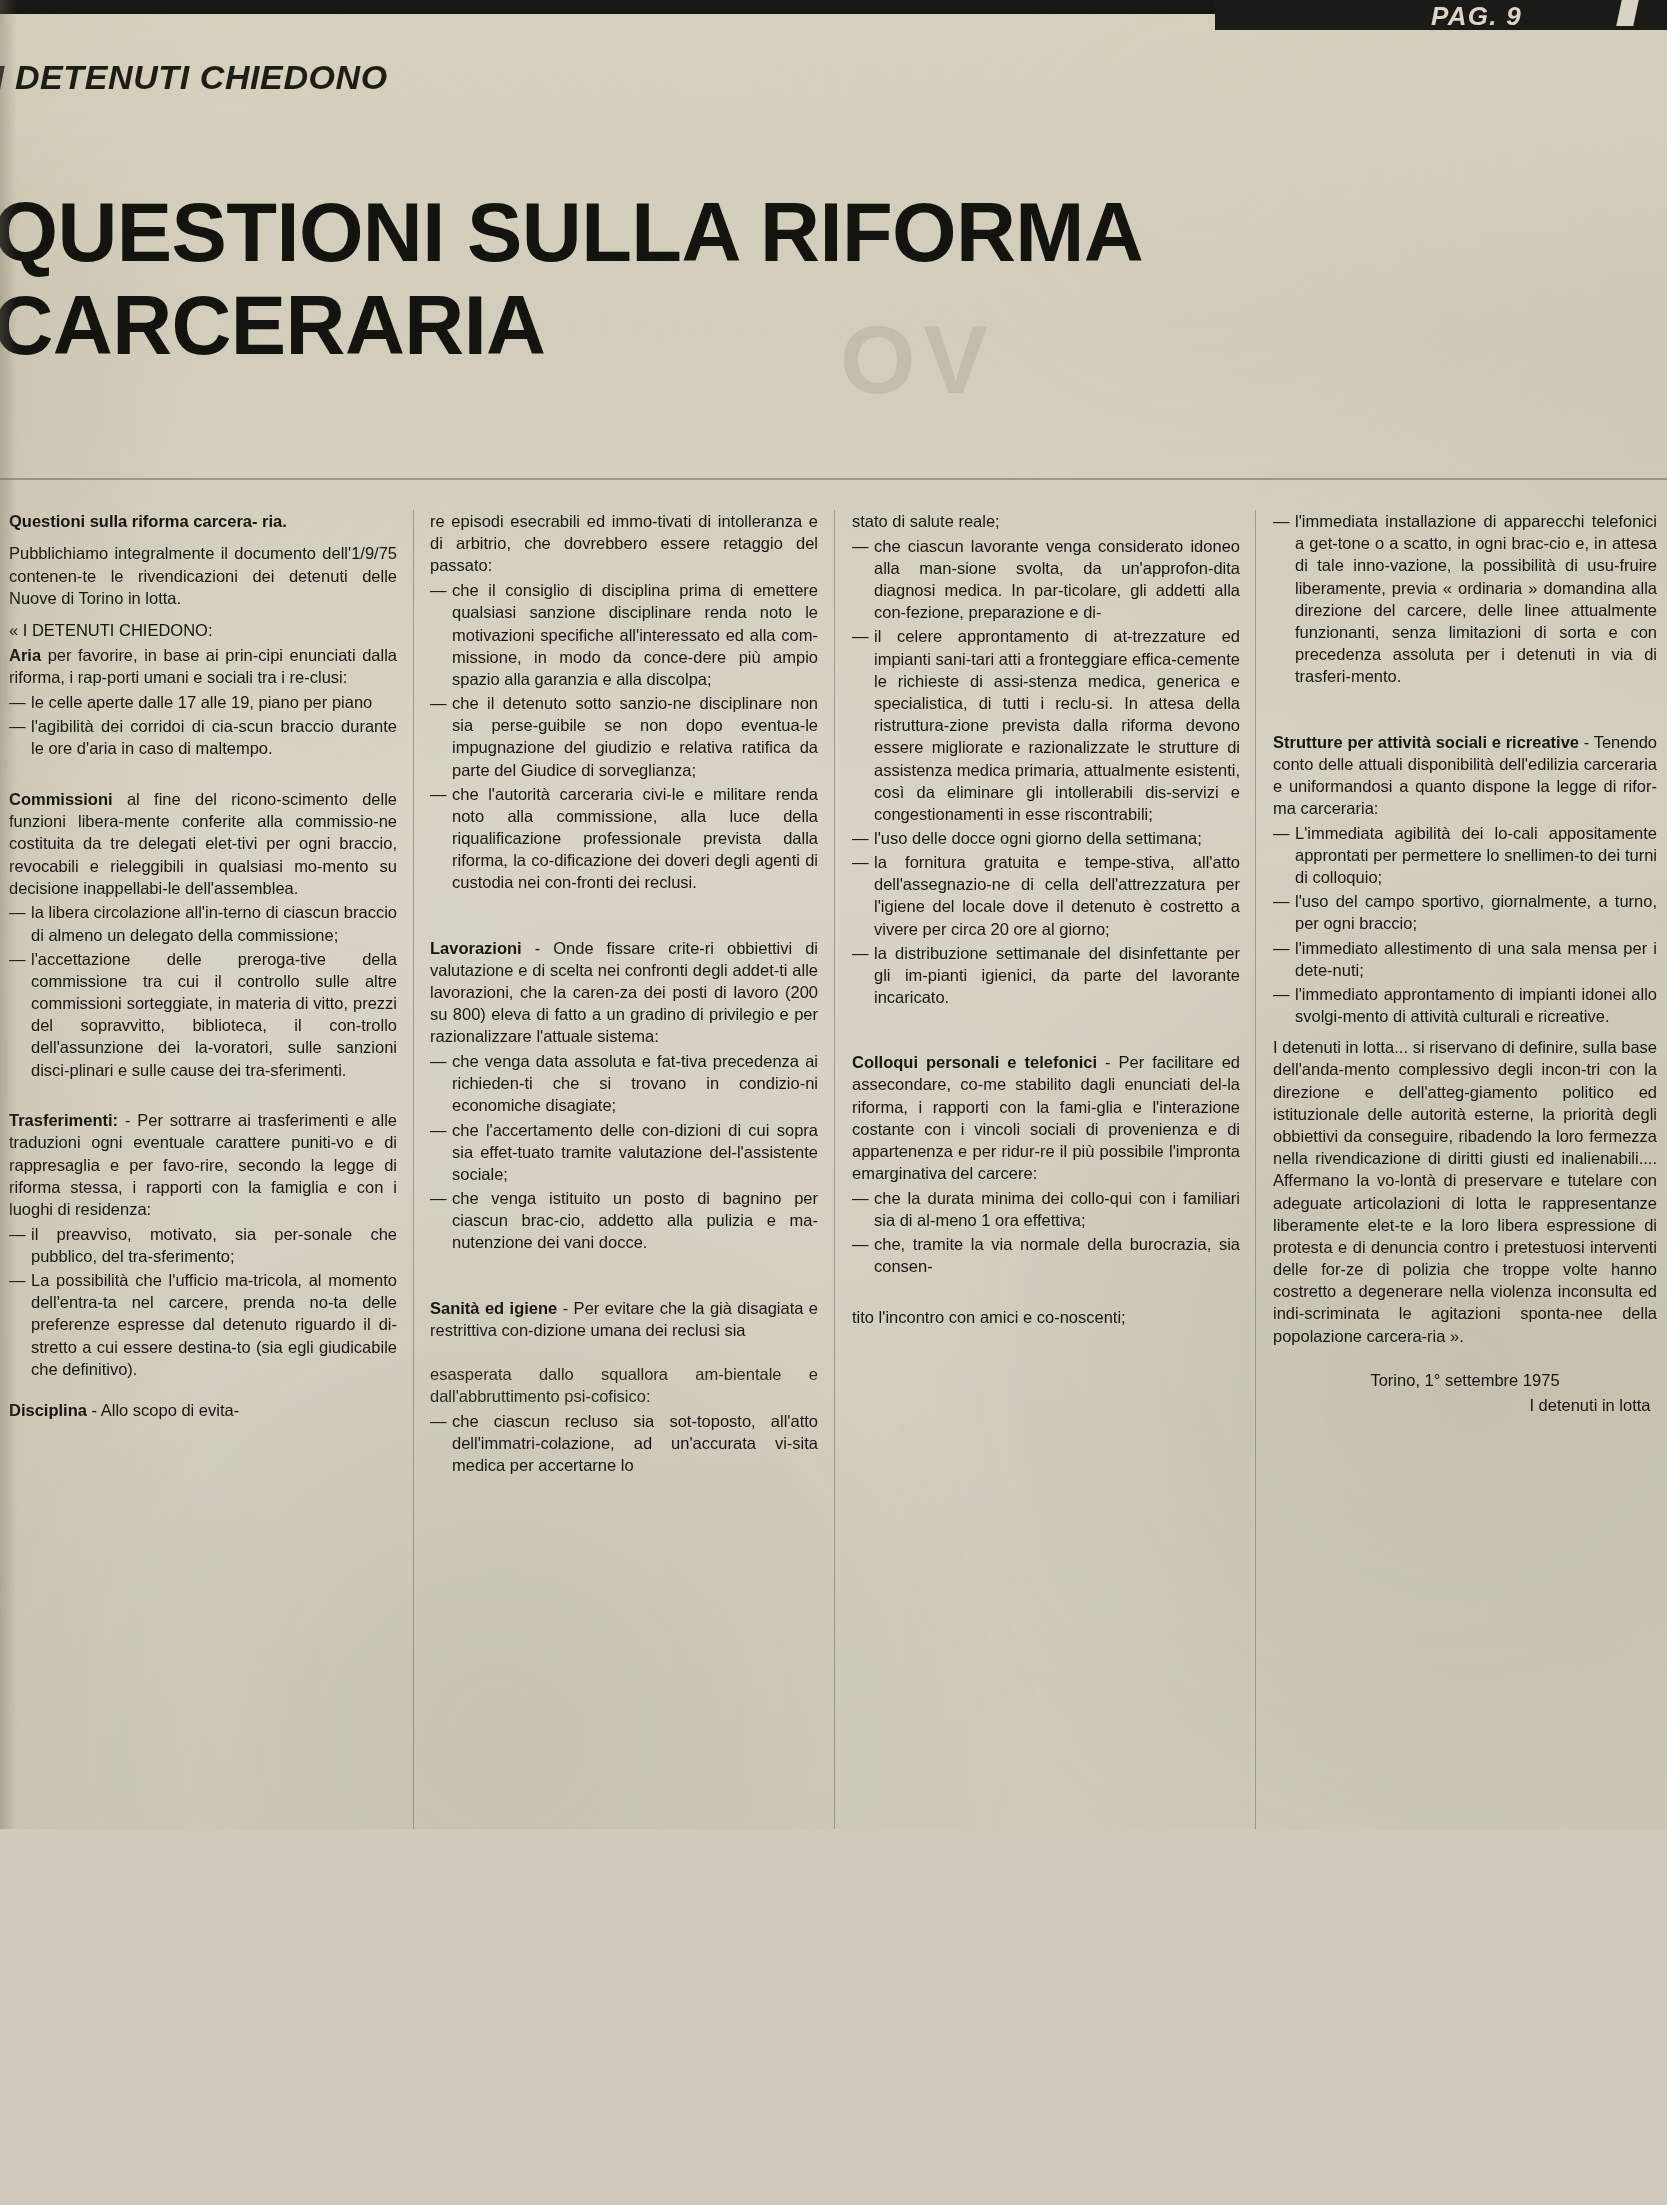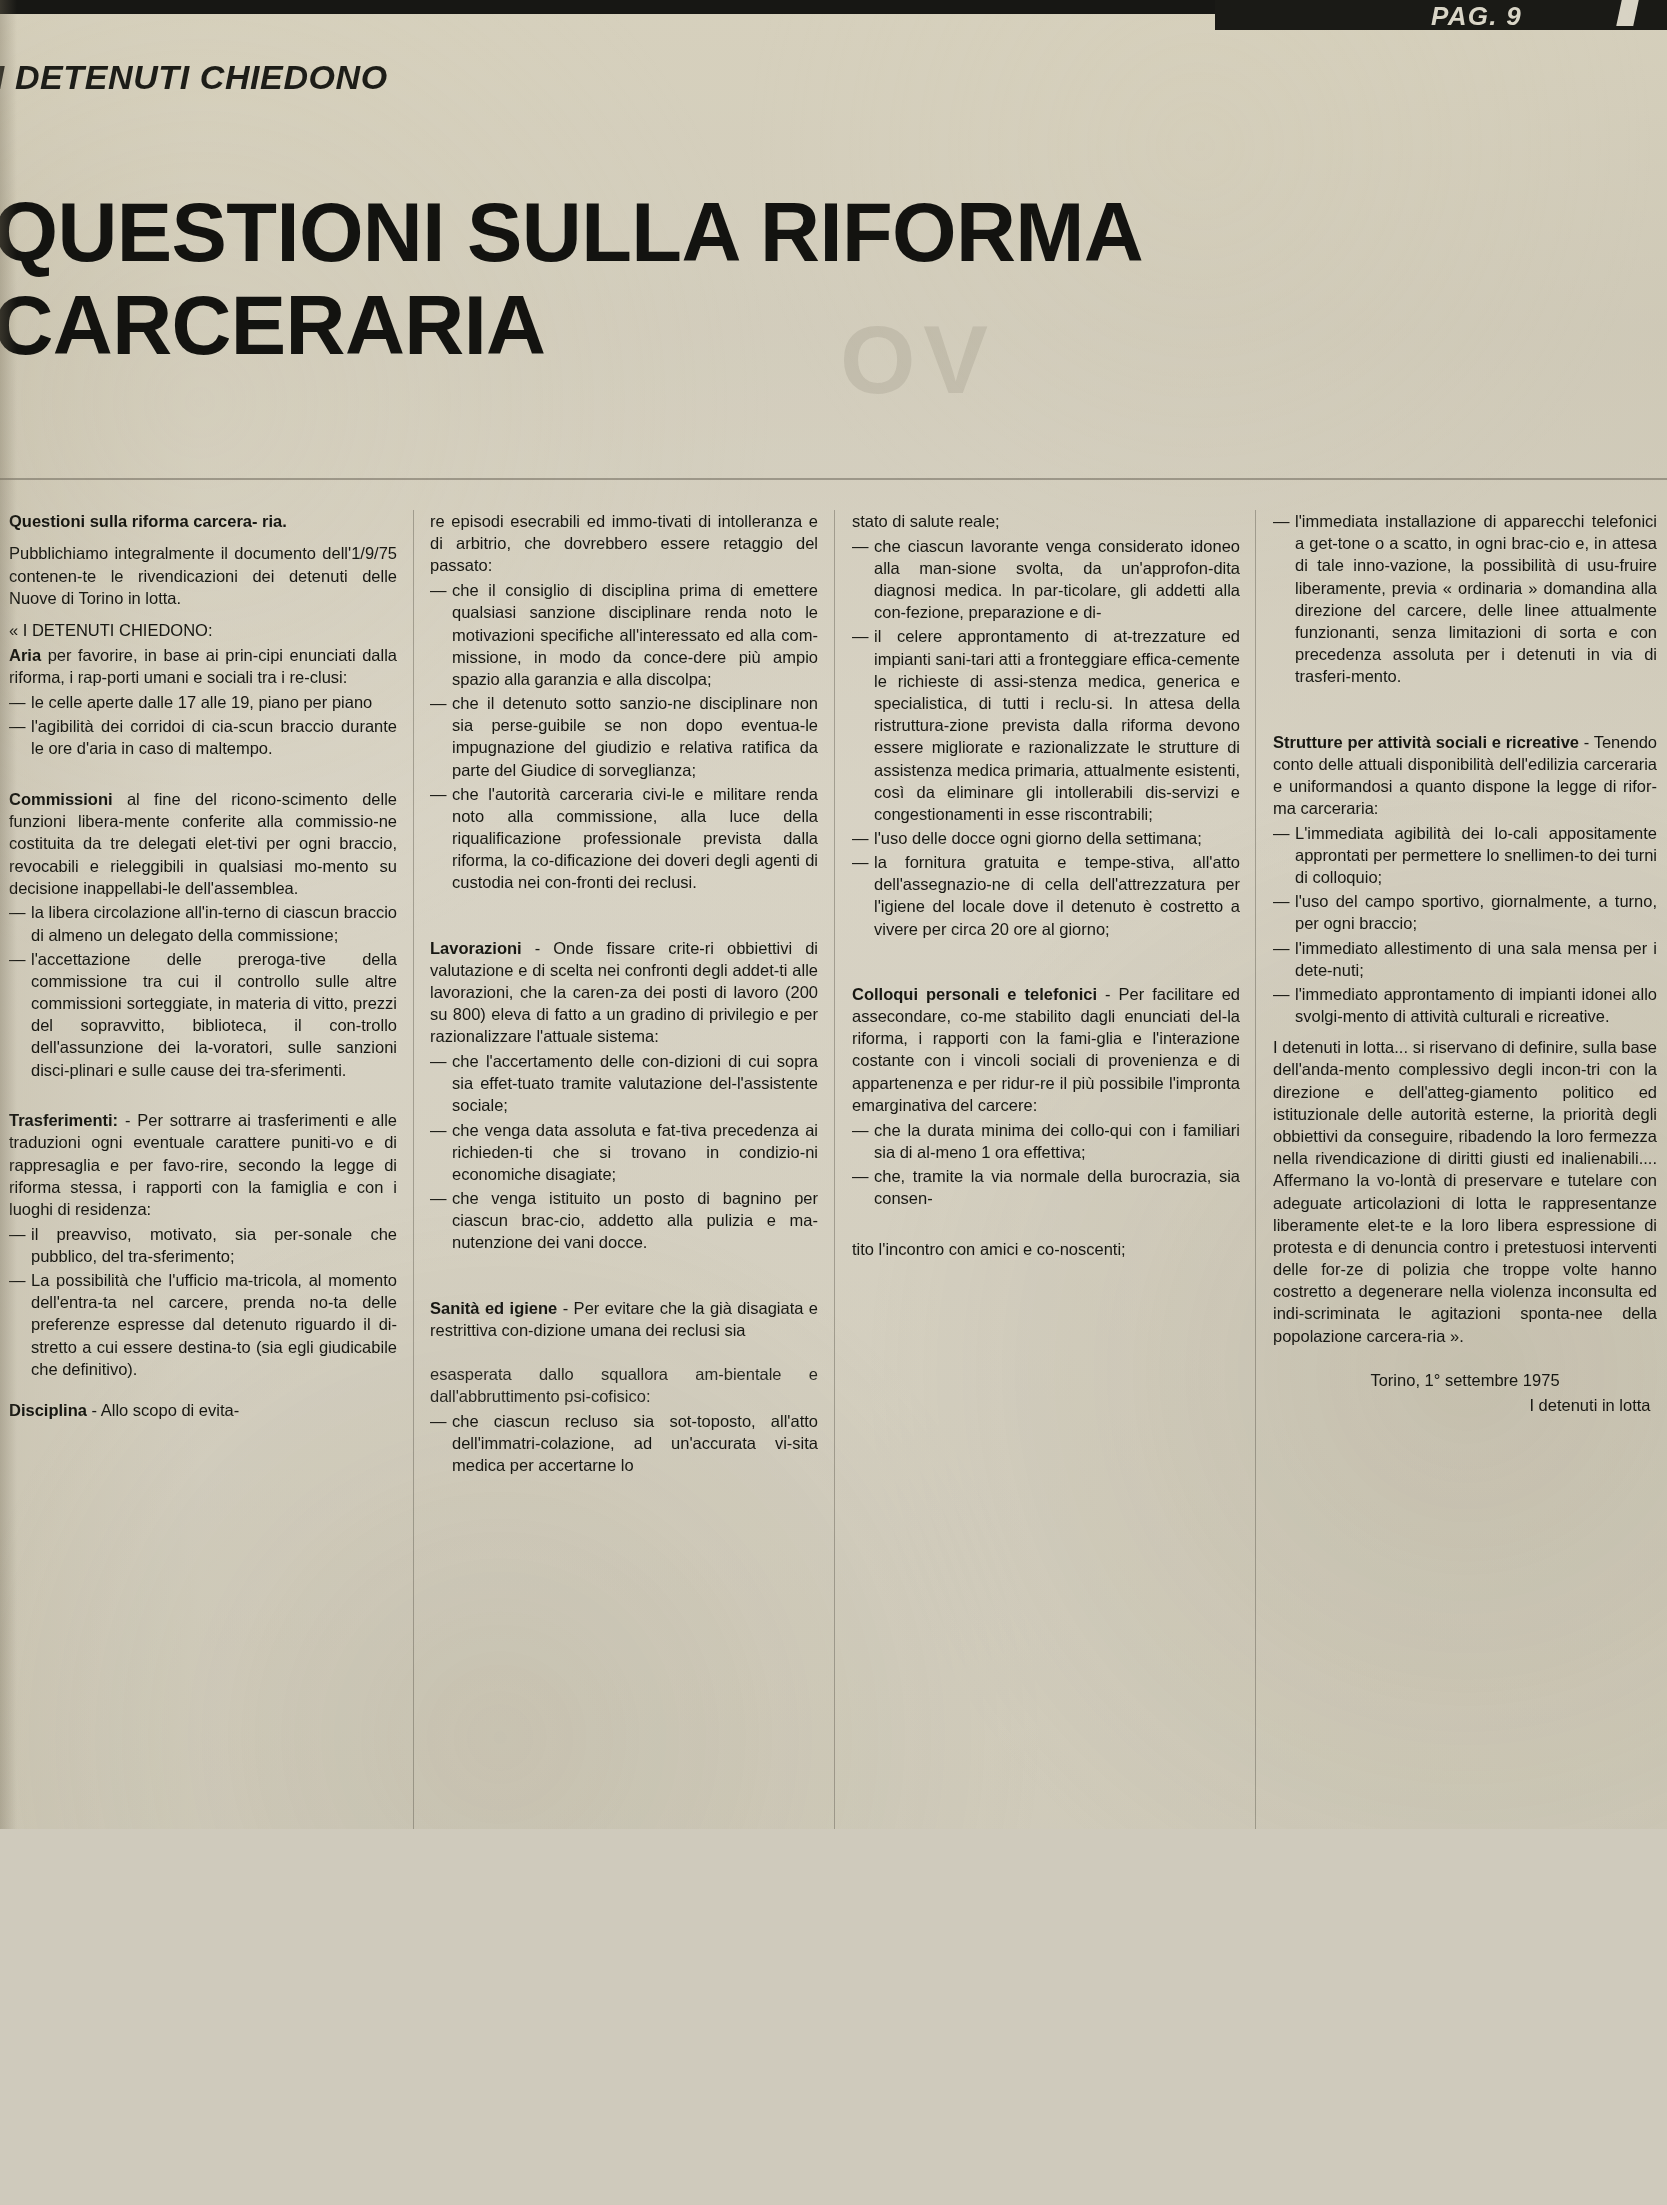--- a/index.html
+++ b/index.html
@@ -241,40 +241,41 @@
     <div class="col c2">
       <p>re episodi esecrabili ed immo-tivati di intolleranza e di arbitrio, che dovrebbero essere retaggio del passato:</p>
       <ul class="dash">
         <li>che il consiglio di disciplina prima di emettere qualsiasi sanzione disciplinare renda noto le motivazioni specifiche all'interessato ed alla com-missione, in modo da conce-dere più ampio spazio alla garanzia e alla discolpa;</li>
         <li>che il detenuto sotto sanzio-ne disciplinare non sia perse-guibile se non dopo eventua-le impugnazione del giudizio e relativa ratifica da parte del Giudice di sorveglianza;</li>
         <li>che l'autorità carceraria civi-le e militare renda noto alla commissione, alla luce della riqualificazione professionale prevista dalla riforma, la co-dificazione dei doveri degli agenti di custodia nei con-fronti dei reclusi.</li>
       </ul>
       <div class="gap-lg"></div>
       <p><span class="bold">Lavorazioni</span><span> - Onde fissare crite-ri obbiettivi di valutazione e di scelta nei confronti degli addet-ti alle lavorazioni, che la caren-za dei posti di lavoro (200 su 800) eleva di fatto a un gradino di privilegio e per razionalizzare l'attuale sistema:</span></p>
       <ul class="dash">
+        <li>che venga data assoluta e fat-tiva precedenza ai richieden-ti che si trovano in condizio-ni economiche disagiate;</li>
         <li>che l'accertamento delle con-dizioni di cui sopra sia effet-tuato tramite valutazione del-l'assistente sociale;</li>
-        <li>che venga data assoluta e fat-tiva precedenza ai richieden-ti che si trovano in condizio-ni economiche disagiate;</li>
         <li>che venga istituito un posto di bagnino per ciascun brac-cio, addetto alla pulizia e ma-nutenzione dei vani docce.</li>
       </ul>
       <div class="gap-lg"></div>
       <p><span class="bold">Sanità ed igiene</span><span> - Per evitare che la già disagiata e restrittiva con-dizione umana dei reclusi sia</span></p>
       <div class="gap-md"></div>
       <p class="faint">esasperata dallo squallora am-bientale e dall'abbruttimento psi-cofisico:</p>
       <ul class="dash">
         <li>che ciascun recluso sia sot-toposto, all'atto dell'immatri-colazione, ad un'accurata vi-sita medica per accertarne lo</li>
       </ul>
     </div>
 
     <div class="col c3">
       <p>stato di salute reale;</p>
       <ul class="dash">
         <li>che ciascun lavorante venga considerato idoneo alla man-sione svolta, da un'approfon-dita diagnosi medica. In par-ticolare, gli addetti alla con-fezione, preparazione e di-</li>
         <li>il celere approntamento di at-trezzature ed impianti sani-tari atti a fronteggiare effica-cemente le richieste di assi-stenza medica, generica e specialistica, di tutti i reclu-si. In attesa della ristruttura-zione prevista dalla riforma devono essere migliorate e razionalizzate le strutture di assistenza medica primaria, attualmente esistenti, così da eliminare gli intollerabili dis-servizi e congestionamenti in esse riscontrabili;</li>
         <li>l'uso delle docce ogni giorno della settimana;</li>
         <li>la fornitura gratuita e tempe-stiva, all'atto dell'assegnazio-ne di cella dell'attrezzatura per l'igiene del locale dove il detenuto è costretto a vivere per circa 20 ore al giorno;</li>
+        <li>la distribuzione settimanale del disinfettante per gli im-pianti igienici, da parte del lavorante incaricato.</li>
       </ul>
       <div class="gap-lg"></div>
       <p><span class="bold">Colloqui personali e telefonici</span><span> - Per facilitare ed assecondare, co-me stabilito dagli enunciati del-la riforma, i rapporti con la fami-glia e l'interazione costante con i vincoli sociali di provenienza e di appartenenza e per ridur-re il più possibile l'impronta emarginativa del carcere:</span></p>
       <ul class="dash">
         <li>che la durata minima dei collo-qui con i familiari sia di al-meno 1 ora effettiva;</li>
         <li>che, tramite la via normale della burocrazia, sia consen-</li>
       </ul>
       <div class="gap-md"></div>
       <p>tito l'incontro con amici e co-noscenti;</p>
     </div>

